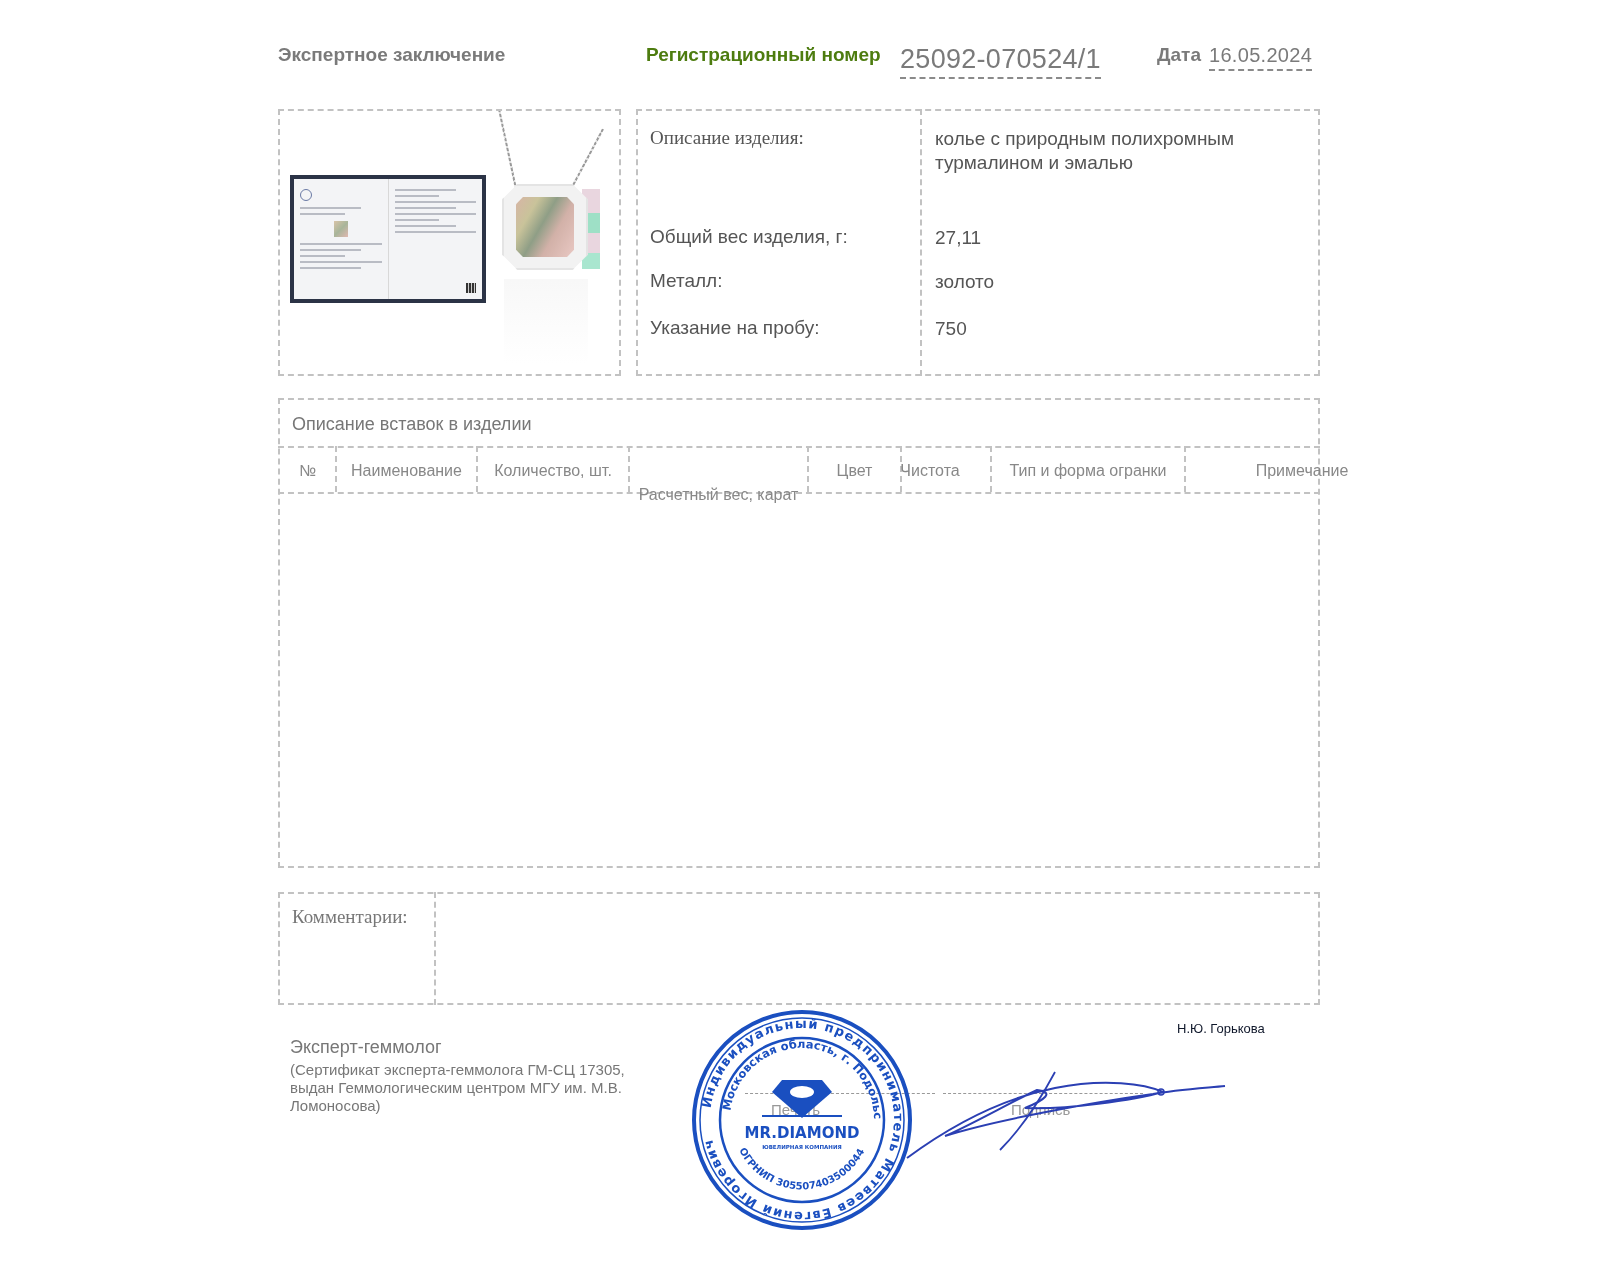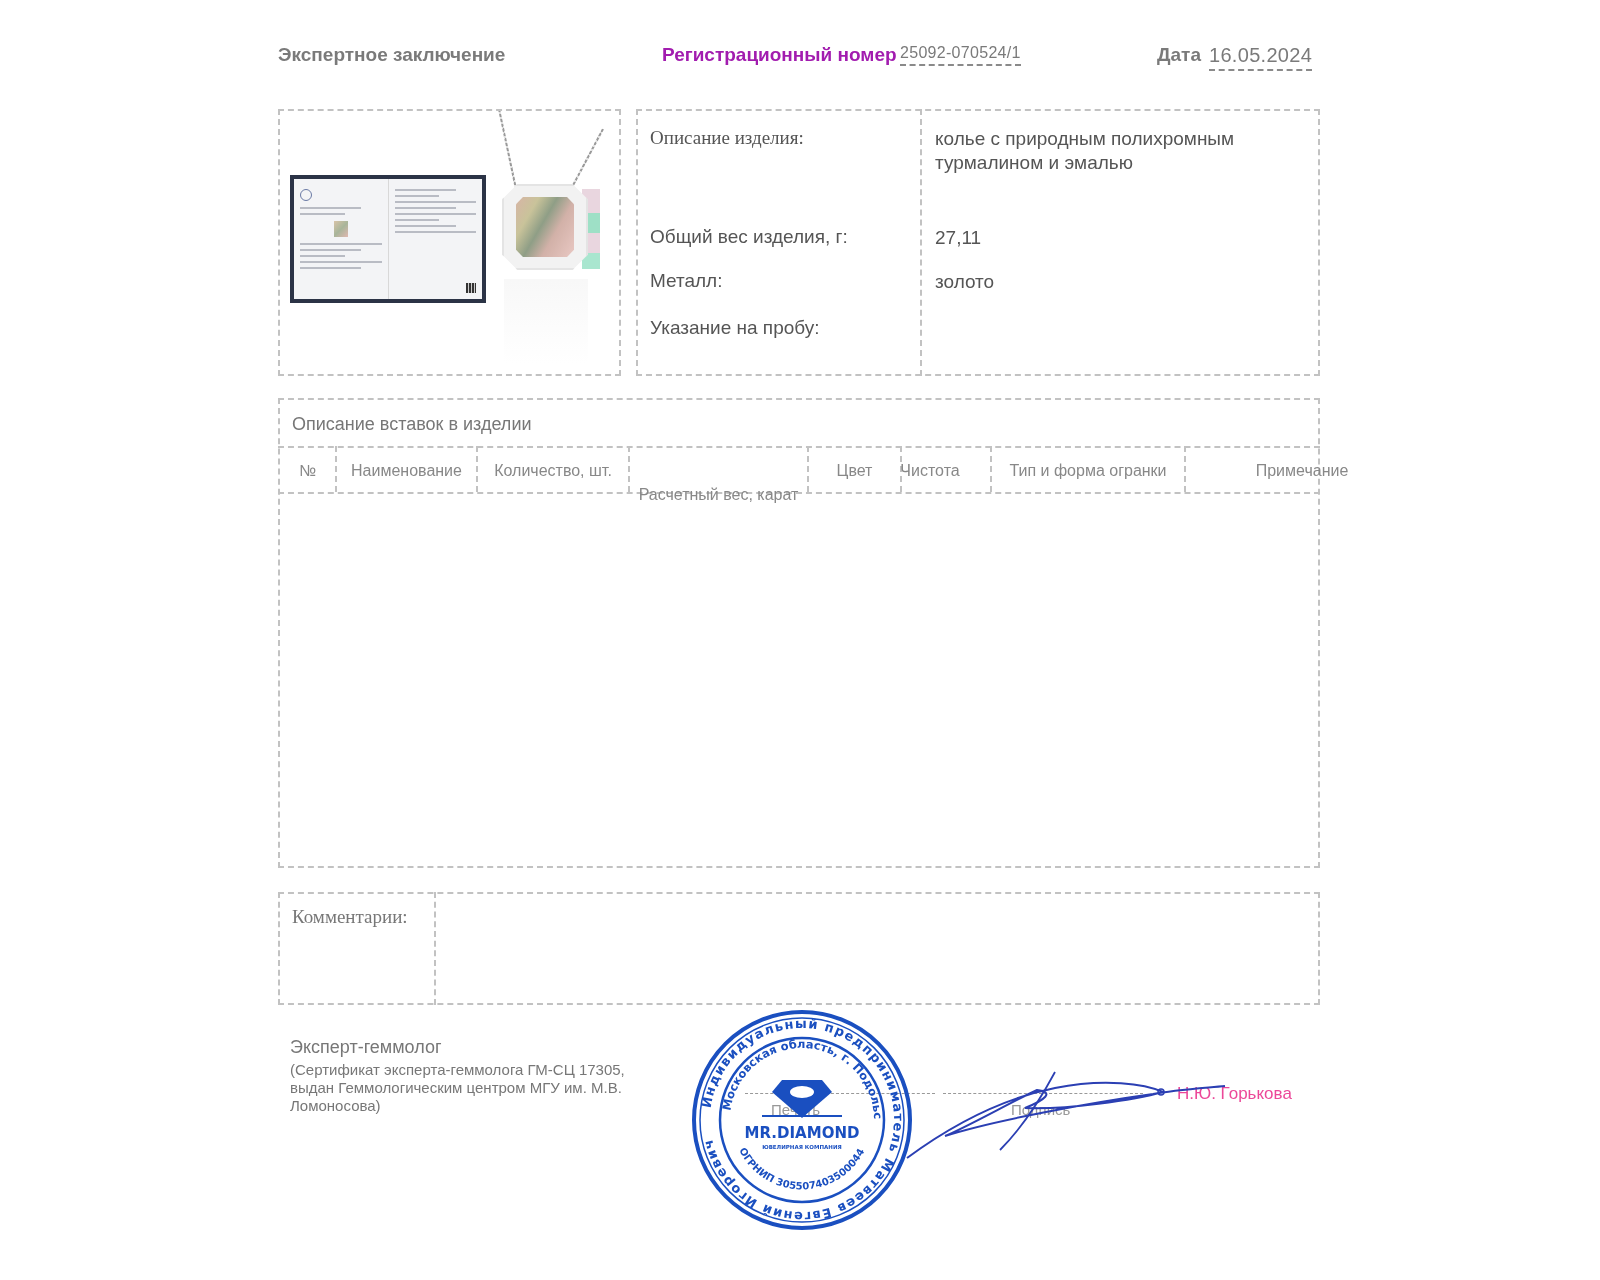--- a/index.html
+++ b/index.html
@@ -1,22 +1,22 @@
 <!DOCTYPE html>
 <html><head>
 <meta charset="utf-8">
 <style>
   * { box-sizing: border-box; margin: 0; padding: 0; }
   html, body { width: 1600px; height: 1280px; background: #ffffff; overflow: hidden; }
   body { font-family: "Liberation Sans", "DejaVu Sans", sans-serif; color: #555; position: relative; }
 
   .header { position: absolute; top: 40px; left: 278px; width: 1040px; height: 32px; }
   .header .title { position: absolute; left: 0; top: 4px; font-size: 19px; font-weight: bold; color: #7a7a7a; }
-  .header .reg-label { position: absolute; left: 368px; top: 4px; font-size: 19px; font-weight: bold; color: #a21caf; margin-left: 16px; }
-  .header .reg-value { position: absolute; left: 622px; top: 4px; font-size: 16px; color: #7a7a7a; border-bottom: 2px dashed #8a8a8a; padding-bottom: 2px; letter-spacing: 0.3px; }
+  .header .reg-label { position: absolute; left: 368px; top: 4px; font-size: 19px; font-weight: bold; color: #4d7c0f; }
+  .header .reg-value { position: absolute; left: 622px; top: 4px; font-size: 27px; color: #7a7a7a; border-bottom: 2px dashed #8a8a8a; padding-bottom: 2px; letter-spacing: 0.3px; }
   .header .date-label { position: absolute; left: 879px; top: 4px; font-size: 19px; font-weight: bold; color: #7a7a7a; }
   .header .date-value { position: absolute; left: 931px; top: 4px; font-size: 20px; color: #7a7a7a; border-bottom: 2px dashed #8a8a8a; padding-bottom: 2px; letter-spacing: 0.3px; }
 
   .dbox { position: absolute; border: 2px dashed #c2c2c2; }
   .vline { position: absolute; border-left: 2px dashed #c2c2c2; }
   .hline { position: absolute; border-top: 2px dashed #c2c2c2; }
 
   
   .photo-box { left: 278px; top: 109px; width: 343px; height: 267px; overflow: hidden; }
   .cert-card { position: absolute; left: 10px; top: 64px; width: 196px; height: 128px; background: #2b3346; padding: 4px; }
@@ -54,21 +54,21 @@
   
   .comments-box { left: 278px; top: 892px; width: 1042px; height: 113px; }
   .comments-label { position: absolute; left: 12px; top: 12px; font-size: 19px; color: #777; font-family: Liberation Serif, serif; }
   .comments-text { position: absolute; left: 168px; top: 12px; font-size: 17px; color: #555; line-height: 22px; width: 860px; }
 
   
   .expert-title { position: absolute; left: 290px; top: 1037px; font-size: 18px; color: #777; }
   .expert-cert { position: absolute; left: 290px; top: 1061px; font-size: 15px; color: #777; line-height: 18px; width: 380px; }
   .stamp-label { position: absolute; left: 771px; top: 1101px; font-size: 15px; color: #999; }
   .sign-label { position: absolute; left: 1011px; top: 1101px; font-size: 15px; color: #999; }
-  .expert-name { position: absolute; left: 1177px; top: 1084px; font-size: 17px; color: #ec4899; }
+  .expert-name { position: absolute; left: 1177px; top: 1021px; font-size: 13px; color: #0f172a; }
   .stamp-line { position: absolute; left: 745px; top: 1093px; width: 190px; border-top: 1px dashed #999; }
   .sign-line { position: absolute; left: 943px; top: 1093px; width: 200px; border-top: 1px dashed #999; }
   .stamp { position: absolute; left: 690px; top: 1008px; width: 224px; height: 224px; }
   .signature { position: absolute; left: 905px; top: 1070px; width: 340px; height: 90px; }
 </style>
 </head>
 <body>
 
 <div class="header">
   <span class="title">Экспертное заключение</span>
@@ -117,20 +117,21 @@
 
 <div class="dbox desc-box">
   <div class="vline" style="left:282px; top:-2px; height:267px;"></div>
   <div class="desc-row desc-label" style="top:16px;font-family:Liberation Serif, serif;">Описание изделия:</div>
   <div class="desc-row desc-value" style="top:16px;">колье с природным полихромным турмалином и эмалью</div>
   <div class="desc-row desc-label" style="top:115px;">Общий вес изделия, г:</div>
   <div class="desc-row desc-value" style="top:115px;">27,11</div>
   <div class="desc-row desc-label" style="top:159px;">Металл:</div>
   <div class="desc-row desc-value" style="top:159px;">золото</div>
   <div class="desc-row desc-label" style="top:206px;">Указание на пробу:</div>
+  <div class="desc-row desc-value" style="top:206px;">750</div>
 </div>
 
 <div class="dbox inserts-box">
   <div class="inserts-title">Описание вставок в изделии</div>
   <div class="hline" style="left:-2px; top:46px; width:1042px;"></div>
   <div class="hline" style="left:-2px; top:92px; width:1042px;"></div>
   <div class="vline" style="left:55px; top:46px; height:46px;"></div>
   <div class="vline" style="left:196px; top:46px; height:46px;"></div>
   <div class="vline" style="left:348px; top:46px; height:46px;"></div>
   <div class="vline" style="left:527px; top:46px; height:46px;"></div>

